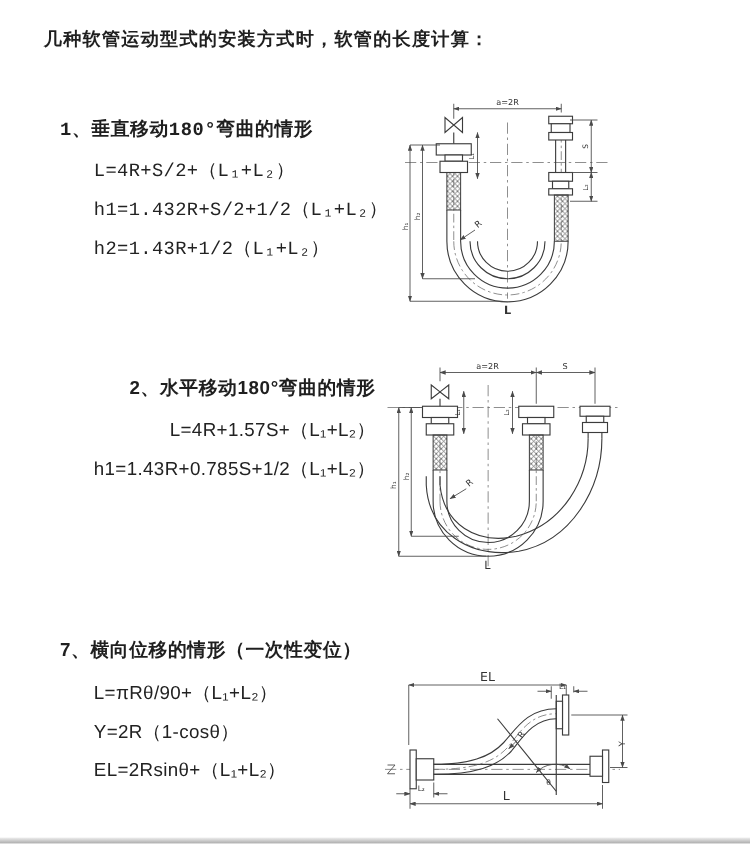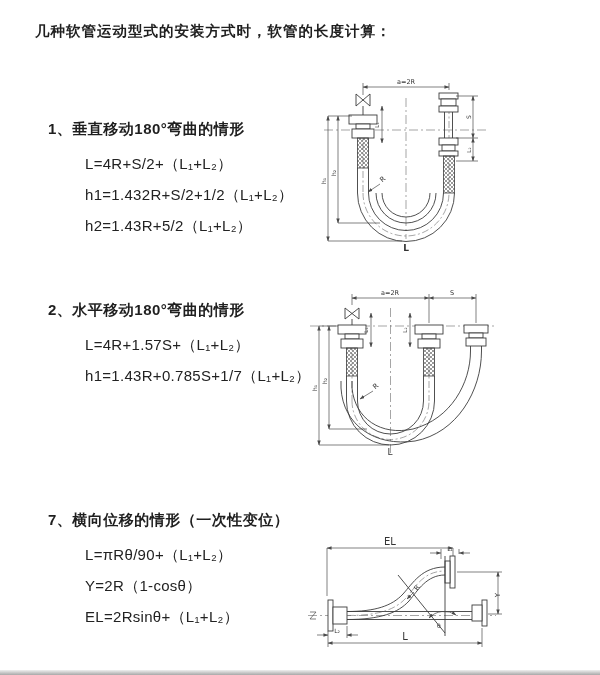--- a/index.html
+++ b/index.html
@@ -1,23 +1,23 @@
 <!DOCTYPE html>
 <html><head>
 <meta charset="utf-8">
 <style>
   html,body{margin:0;padding:0;background:#fff;}
   .page{position:relative;width:600px;height:675px;background:#ffffff;overflow:hidden;
         font-family:"Liberation Sans","DejaVu Sans",sans-serif;color:#1f1f1f;padding-left:24px;}
   .title{position:absolute;left:35px;top:22px;font-size:14.5px;font-weight:bold;letter-spacing:1px;}
   .section{position:absolute;left:48px;}
-  .sec1{top:120px;} .sec2{top:301px;} .sec3{top:511px;}
+  .sec1{top:94px;font-family:Liberation Mono, monospace;} .sec2{top:301px;text-align:right;} .sec3{top:511px;}
   .sec-heading{font-size:15px;font-weight:bold;letter-spacing:0.5px;}
   .formulas{margin-top:9px;margin-left:27px;}
-  .formula{font-size:15px;line-height:31px;letter-spacing:0.3px;white-space:nowrap;color:#222;margin-left:10px;}
+  .formula{font-size:15px;line-height:31px;letter-spacing:0.3px;white-space:nowrap;color:#222;}
   .diagram{position:absolute;}
   .d1{left:306px;top:73px;} .d2{left:305px;top:283px;} .d3{left:300px;top:528px;}
   svg{display:block;}
   svg text{font-family:"DejaVu Sans","Liberation Sans",sans-serif;fill:#333;}
   .obj{stroke:#3c3c3c;stroke-width:0.9;fill:none;}
   .objf{stroke:#3c3c3c;stroke-width:0.9;fill:#ffffff;}
   .dim{stroke:#4a4a4a;stroke-width:0.7;fill:none;}
   .cl{stroke:#6a6a6a;stroke-width:0.6;fill:none;stroke-dasharray:9 3 2 3;}
   .hose-cl{stroke:#6a6a6a;stroke-width:0.6;fill:none;stroke-dasharray:7 2.5 2 2.5;}
   .bottom-edge{position:absolute;left:0;bottom:0;width:600px;height:5px;
@@ -28,29 +28,29 @@
 
 <div class="page">
 
   <div class="title">几种软管运动型式的安装方式时，软管的长度计算：</div>
 
   <div class="section sec1">
     <div class="sec-heading">1、垂直移动180°弯曲的情形</div>
     <div class="formulas">
       <div class="formula">L=4R+S/2+（L₁+L₂）</div>
       <div class="formula">h1=1.432R+S/2+1/2（L₁+L₂）</div>
-      <div class="formula">h2=1.43R+5/2（L₁+L₂）</div>
+      <div class="formula">h2=1.43R+1/2（L₁+L₂）</div>
     </div>
   </div>
 
   <div class="section sec2">
     <div class="sec-heading">2、水平移动180°弯曲的情形</div>
     <div class="formulas">
       <div class="formula">L=4R+1.57S+（L₁+L₂）</div>
-      <div class="formula">h1=1.43R+0.785S+1/7（L₁+L₂）</div>
+      <div class="formula">h1=1.43R+0.785S+1/2（L₁+L₂）</div>
     </div>
   </div>
 
   <div class="section sec3">
     <div class="sec-heading">7、横向位移的情形（一次性变位）</div>
     <div class="formulas">
       <div class="formula">L=πRθ/90+（L₁+L₂）</div>
       <div class="formula">Y=2R（1-cosθ）</div>
       <div class="formula">EL=2Rsinθ+（L₁+L₂）</div>
     </div>

